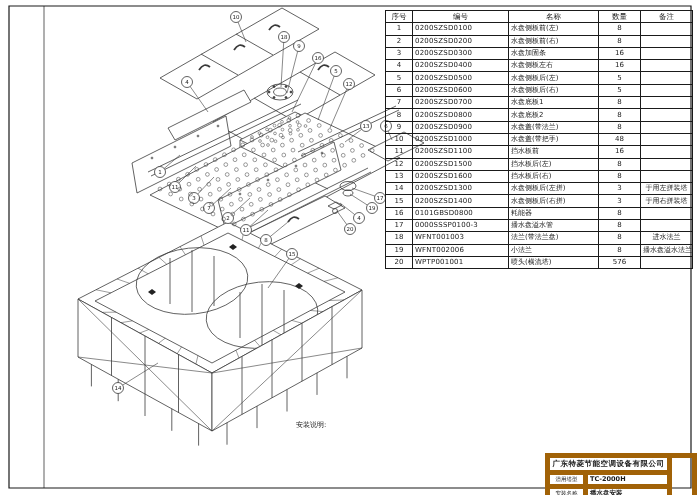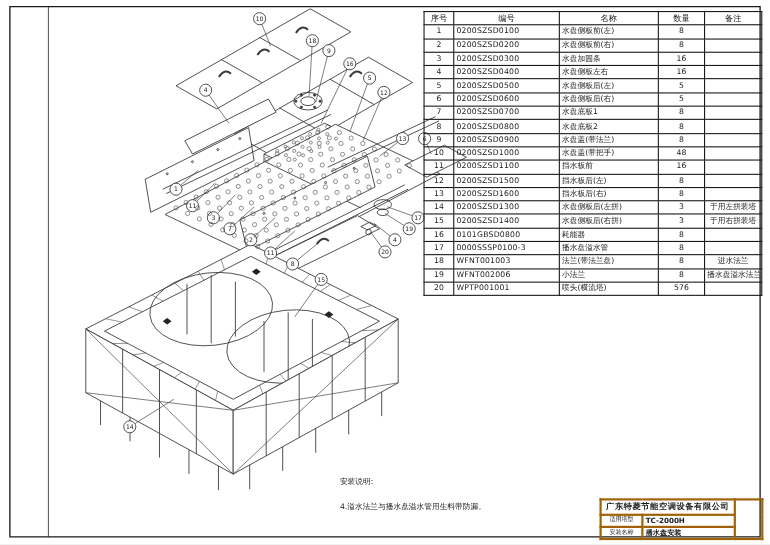--- a/index.html
+++ b/index.html
@@ -12,26 +12,26 @@
   .parts{position:absolute;left:385px;top:10px;width:345px;}
   .parts table{border-collapse:collapse;table-layout:fixed;width:307px;}
   .parts th,.parts td{border:1px solid #1a1a1a;font-size:7px;font-weight:normal;
       height:11.3px;padding:0 2px;line-height:1;overflow:hidden;white-space:nowrap;}
   .parts th{text-align:center;font-size:7.5px;}
   .c-no,.c-qty,.c-rem{text-align:center;}
   .c-code{font-size:6.5px;letter-spacing:0.2px;}
 
   
   .notes{position:absolute;left:296px;top:421px;width:255px;font-size:7px;line-height:9.5px;}
-  .notes p{margin:13px;}
+  .notes p{margin:0;}
 
   
   .tblock{position:absolute;left:545px;top:453px;}
   .tblock table{border-collapse:collapse;table-layout:fixed;}
-  .tblock td{border:2px solid #a16207;padding:0 2px;line-height:1;overflow:hidden;white-space:nowrap;}
+  .tblock td{border:5px solid #a16207;padding:0 2px;line-height:1;overflow:hidden;white-space:nowrap;}
   .tb-company{font-size:7.5px;font-weight:bold;text-align:center;height:12px;letter-spacing:0.5px;}
   .tb-label{font-size:5.5px;text-align:center;height:9px;color:#222;}
   .tb-value{font-size:6.5px;height:9px;font-weight:bold;}
 </style>
 </head>
 <body>
 
 <div class="sheet">
 
   <svg width="700" height="495" viewBox="0 0 700 495">
@@ -586,21 +586,20 @@
             <td class="c-name">喷头(横流塔)</td>
             <td class="c-qty">576</td>
             <td class="c-rem"></td>
           </tr>
         </tbody>
     </table>
   </div>
 
   <div class="notes">
     <p>安装说明:</p>
-    <p>4.溢水法兰与播水盘溢水管用生料带防漏。</p>
   </div>
 
   <div class="tblock">
     <table>
       <colgroup>
           <col style="width:38px">
           <col style="width:84px">
           <col style="width:25px">
         </colgroup>
       <tbody>

